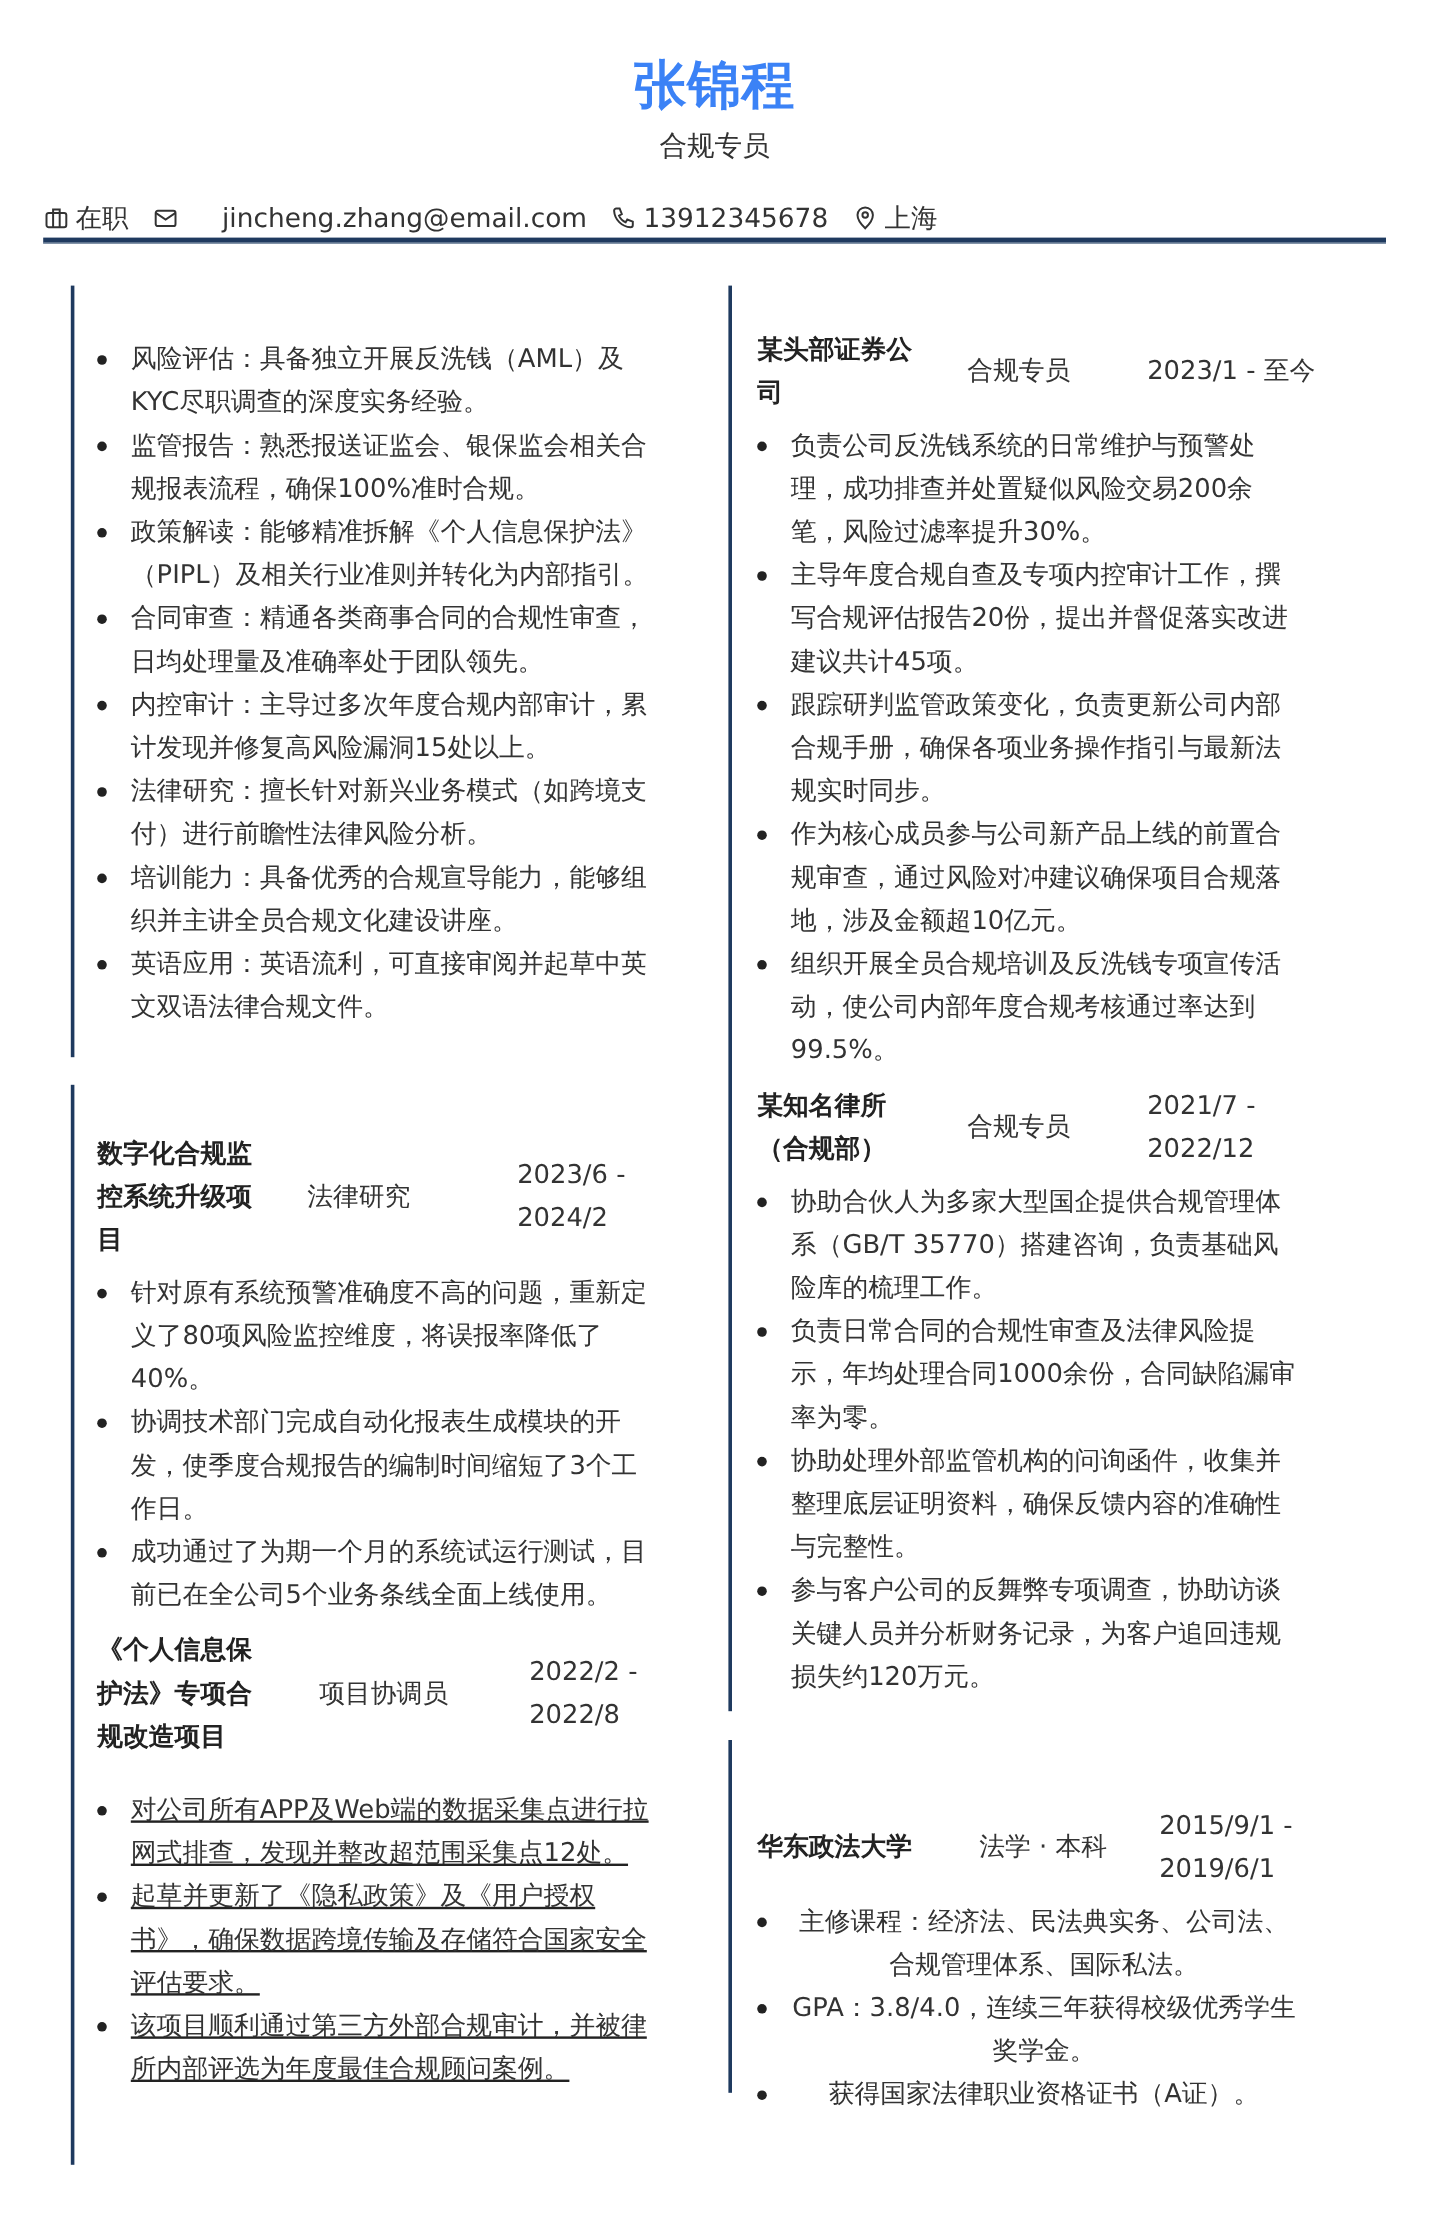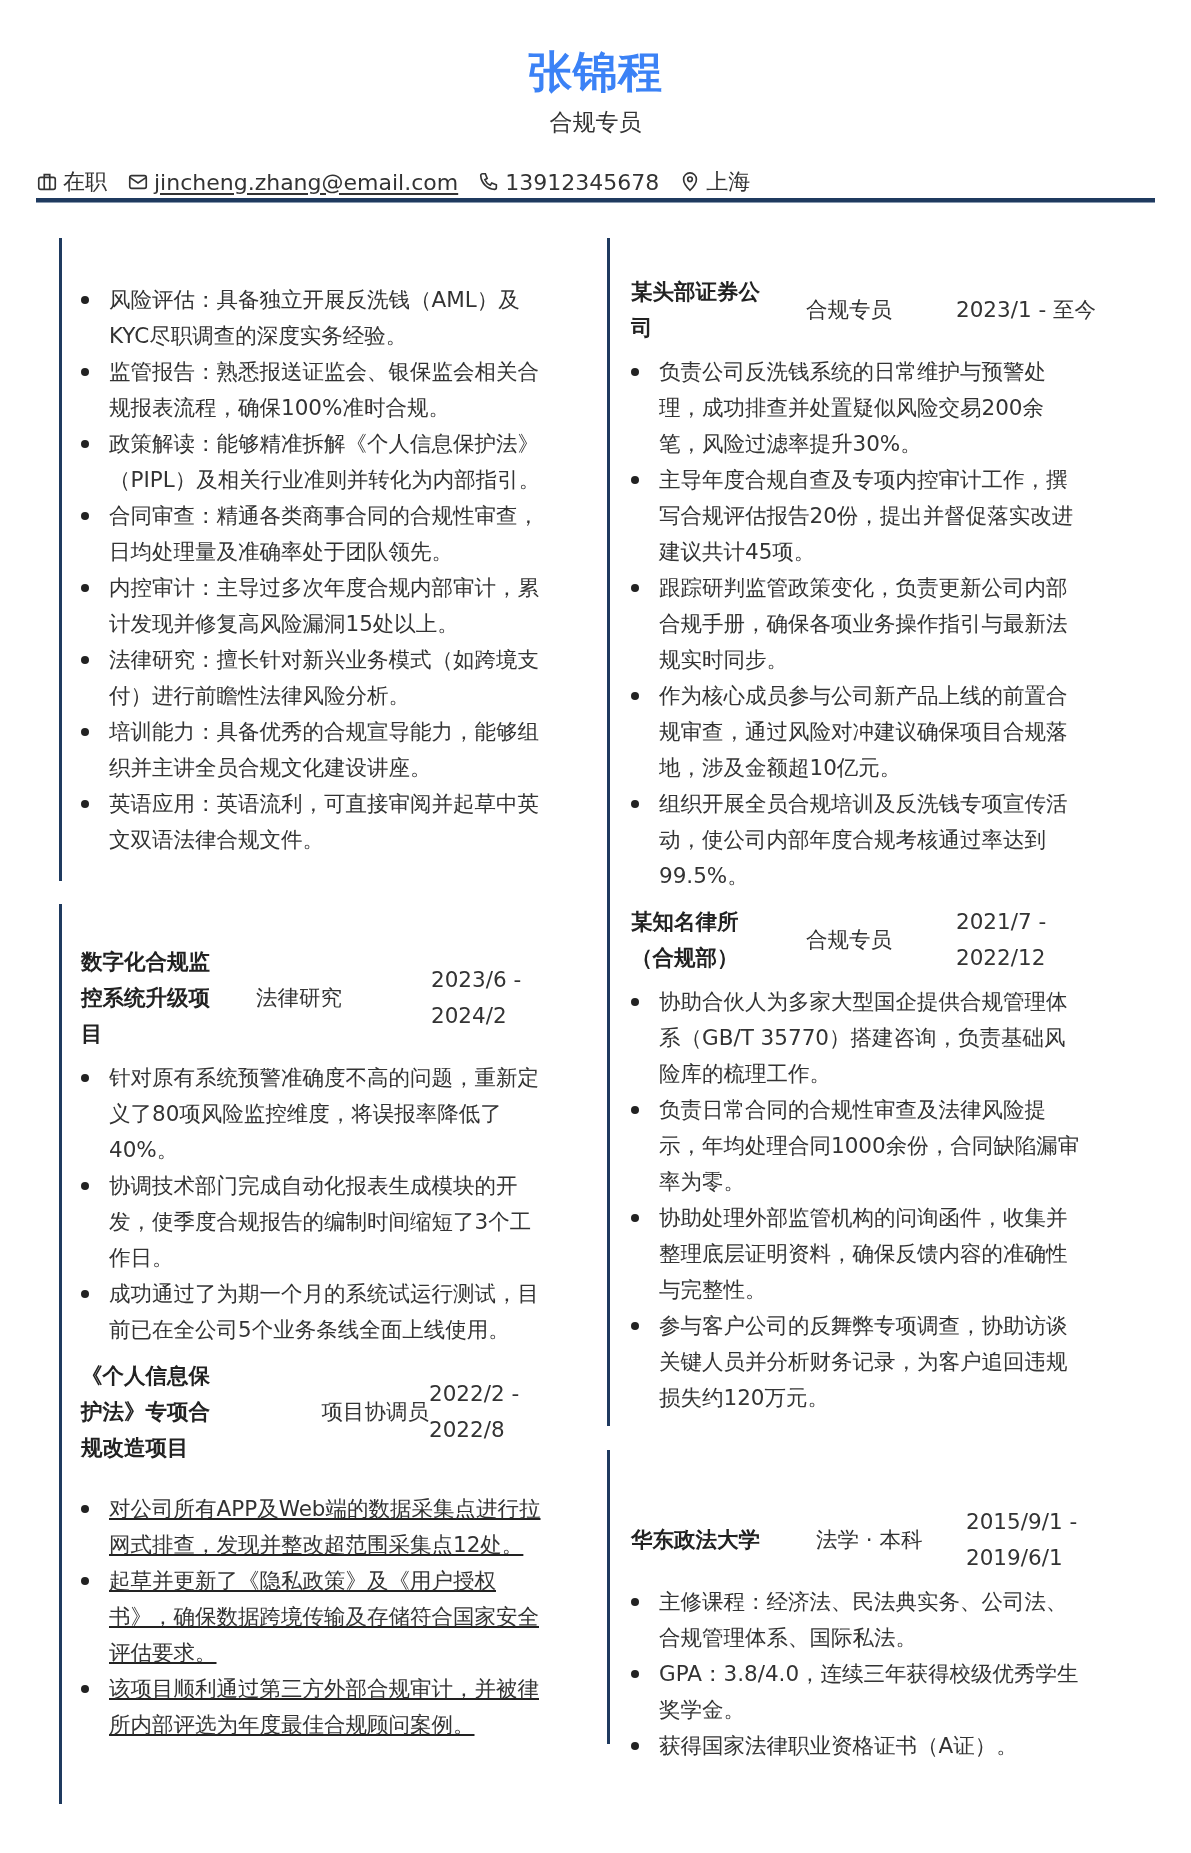--- a/index.html
+++ b/index.html
@@ -15,21 +15,21 @@
   .subtitle {
     position: absolute; top: 106px; left: 0; width: 1191px; text-align: center;
     font-size: 23px; color: #333; line-height: 32px;
   }
   .contact {
     position: absolute; top: 166px; left: 36px; height: 32px;
     display: flex; align-items: center; font-size: 22px; color: #333; white-space: nowrap;
   }
   .contact .item { display: flex; align-items: center; margin-right: 20px; }
   .contact .item svg { width: 22px; height: 22px; margin-right: 5px; }
-  .contact a { color: #333; text-decoration: underline; text-underline-offset: 3px; }
+  .contact a { color: #333; text-underline-offset: 3px; margin-left: 31px; }
   .rule {
     position: absolute; top: 198px; left: 36px; width: 1119px; height: 4px;
     background: #1f3a5f; border-bottom: 1px solid #8a9ab0;
   }
   .block {
     position: absolute; border-left: 3px solid #1f3a5f; box-sizing: border-box;
   }
   ul.bl { list-style: none; margin: 0; padding: 0; }
   ul.bl li {
     position: relative; padding-left: 28px; font-size: 21.5px; line-height: 36px; color: #333;
@@ -102,21 +102,21 @@
     </div>
     <ul class="bl" style="width:460px; margin-top:8px;">
       <li>针对原有系统预警准确度不高的问题，重新定义了80项风险监控维度，将误报率降低了40%。</li>
       <li>协调技术部门完成自动化报表生成模块的开发，使季度合规报告的编制时间缩短了3个工作日。</li>
       <li>成功通过了为期一个月的系统试运行测试，目前已在全公司5个业务条线全面上线使用。</li>
     </ul>
   </div>
   <div style="margin-top:10px;">
     <div class="hrow">
       <div class="hname" style="width:145px;">《个人信息保护法》专项合规改造项目</div>
-      <div class="hrole" style="width:175px; margin-left:28px;text-align:right;">项目协调员</div>
+      <div class="hrole" style="width:175px; margin-left:40px;">项目协调员</div>
       <div class="hdate" style="width:110px;">2022/2 - 2022/8</div>
     </div>
     <ul class="bl" style="width:460px; margin-top:25px;text-decoration:underline;">
       <li>对公司所有APP及Web端的数据采集点进行拉网式排查，发现并整改超范围采集点12处。</li>
       <li>起草并更新了《隐私政策》及《用户授权书》，确保数据跨境传输及存储符合国家安全评估要求。</li>
       <li>该项目顺利通过第三方外部合规审计，并被律所内部评选为年度最佳合规顾问案例。</li>
     </ul>
   </div>
 </div>
 
@@ -150,19 +150,19 @@
   </div>
 </div>
 
 <div class="block" style="left:607px; top:1450px; width:560px; height:294px; padding:54px 0 0 21px;">
   <div>
     <div class="hrow">
       <div class="hname" style="width:145px;">华东政法大学</div>
       <div class="hrole" style="width:150px; margin-left:40px;">法学 · 本科</div>
       <div class="hdate" style="width:130px;">2015/9/1 - 2019/6/1</div>
     </div>
-    <ul class="bl" style="width:450px; margin-top:8px;">
+    <ul class="bl" style="width:450px; margin-top:8px;text-align:center;">
       <li>主修课程：经济法、民法典实务、公司法、合规管理体系、国际私法。</li>
       <li>GPA：3.8/4.0，连续三年获得校级优秀学生奖学金。</li>
       <li>获得国家法律职业资格证书（A证）。</li>
     </ul>
   </div>
 </div>
 
 </body></html>

